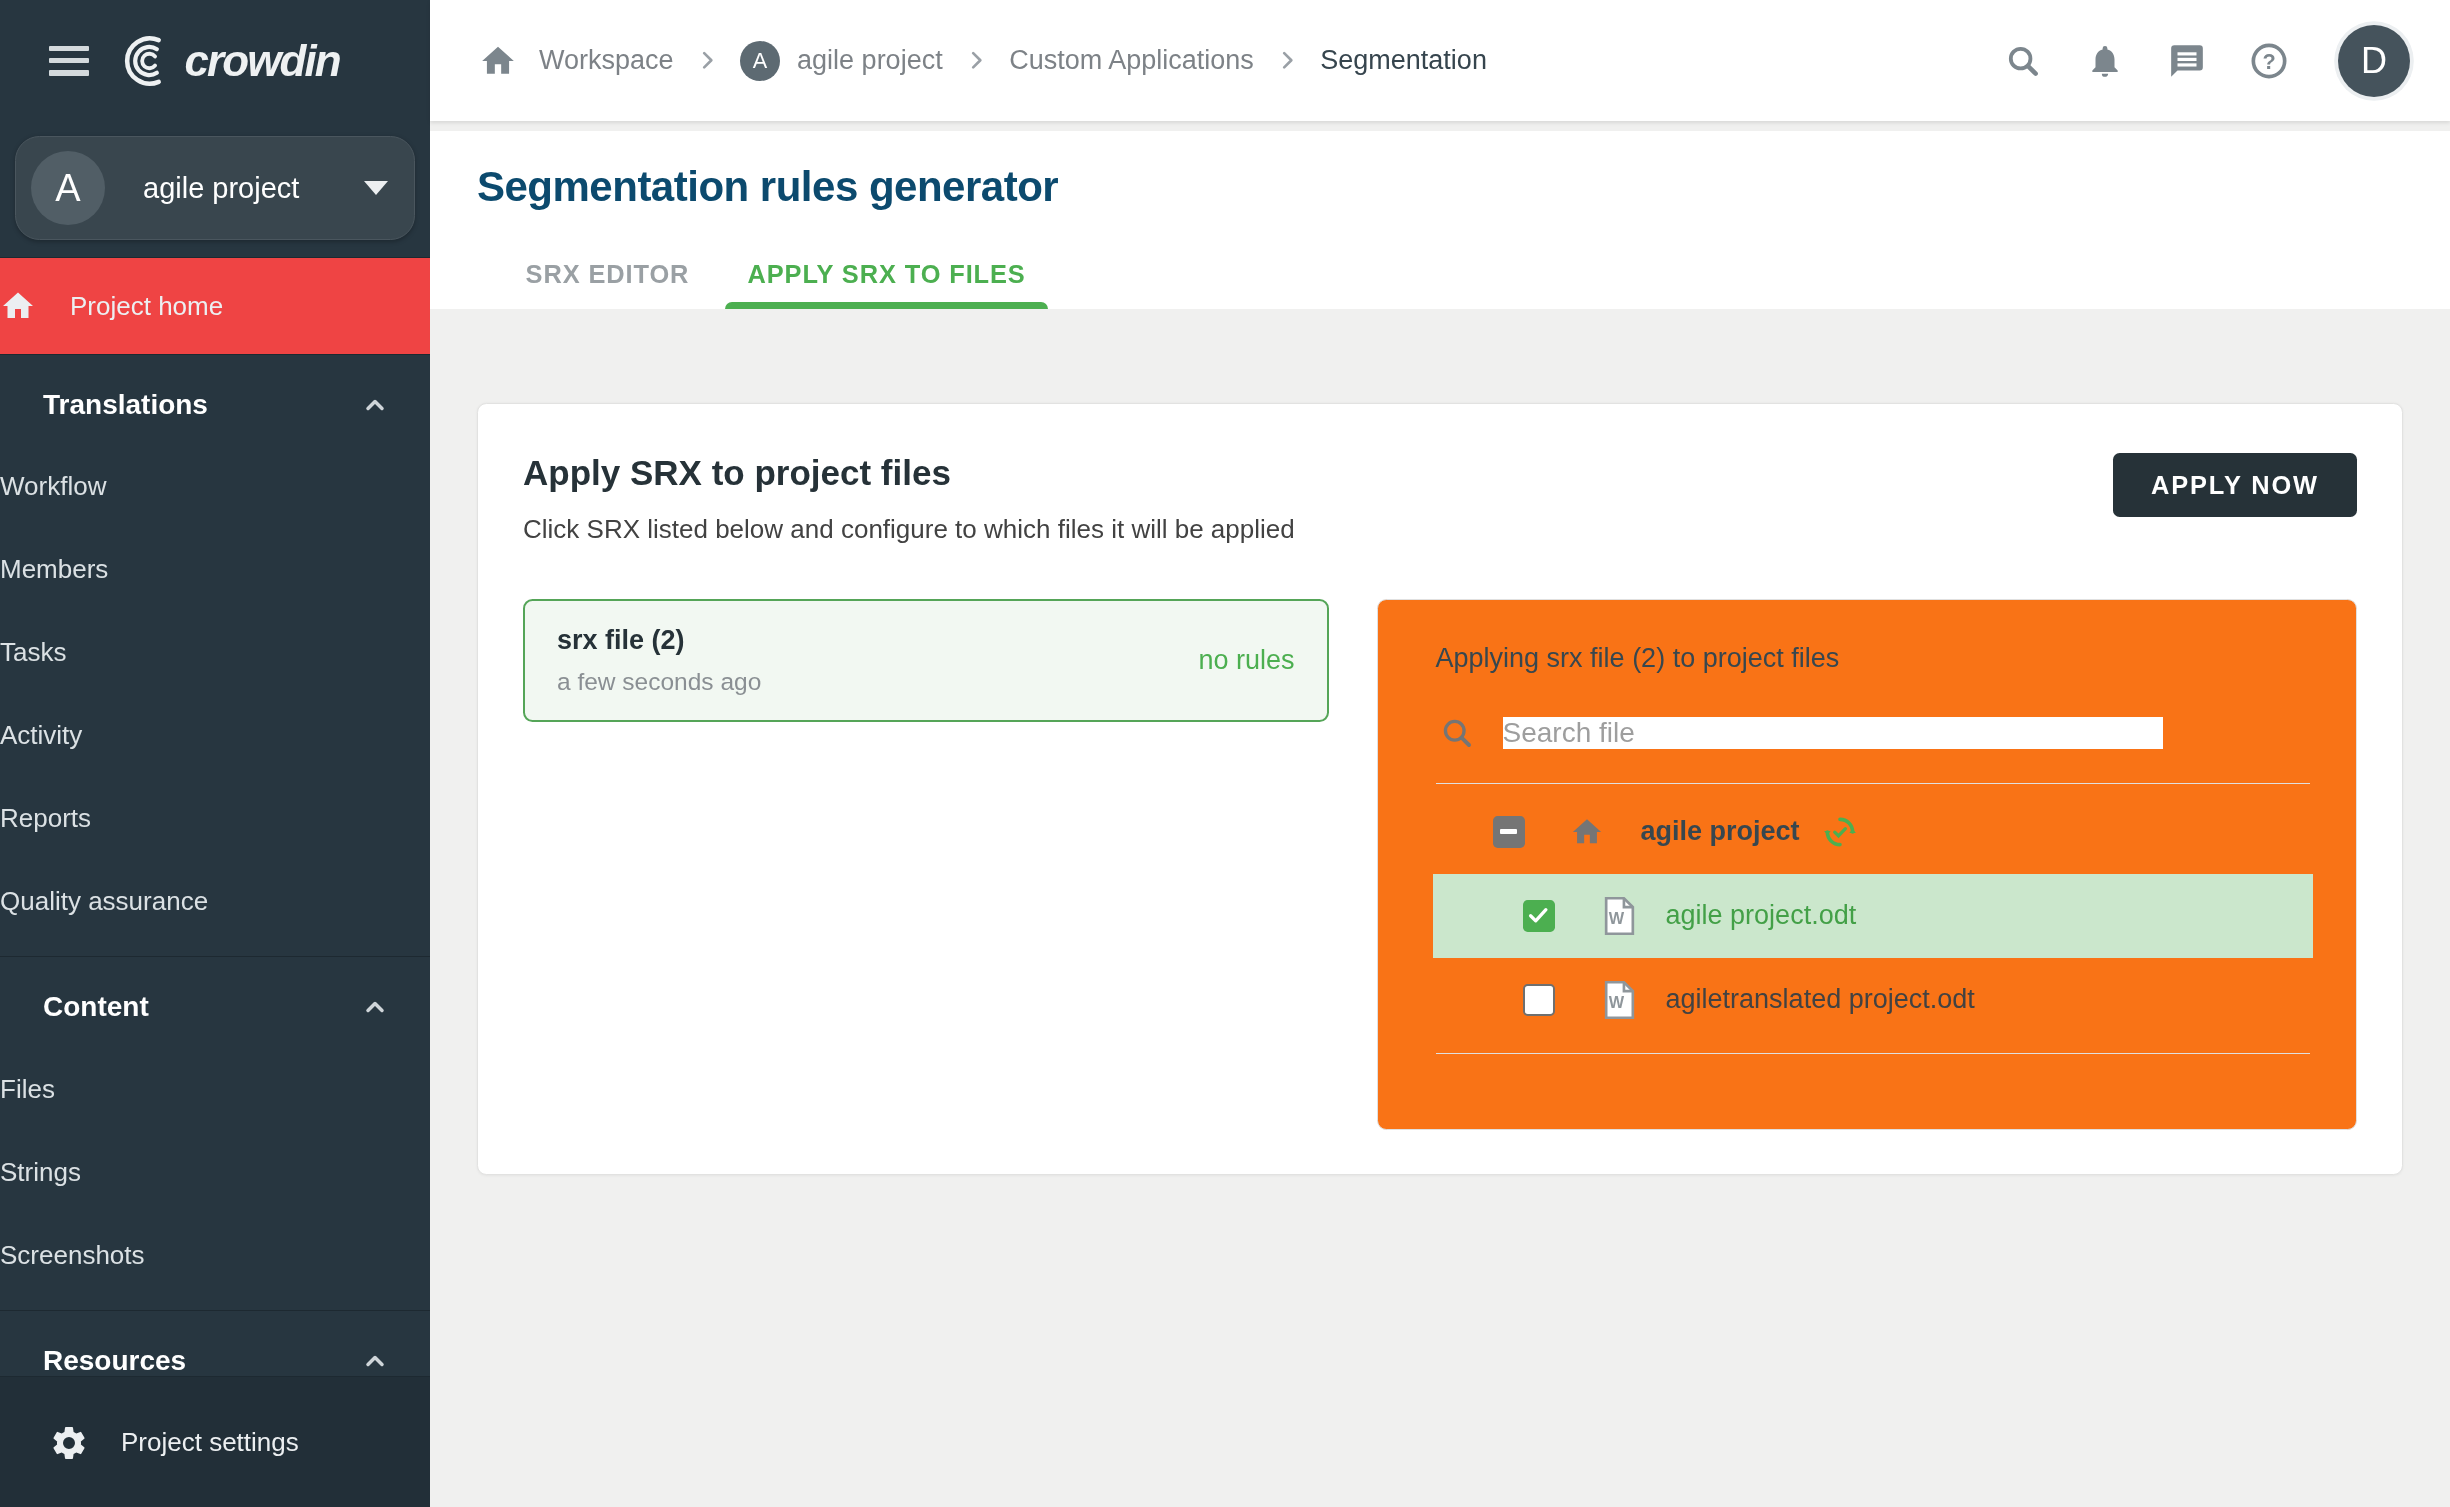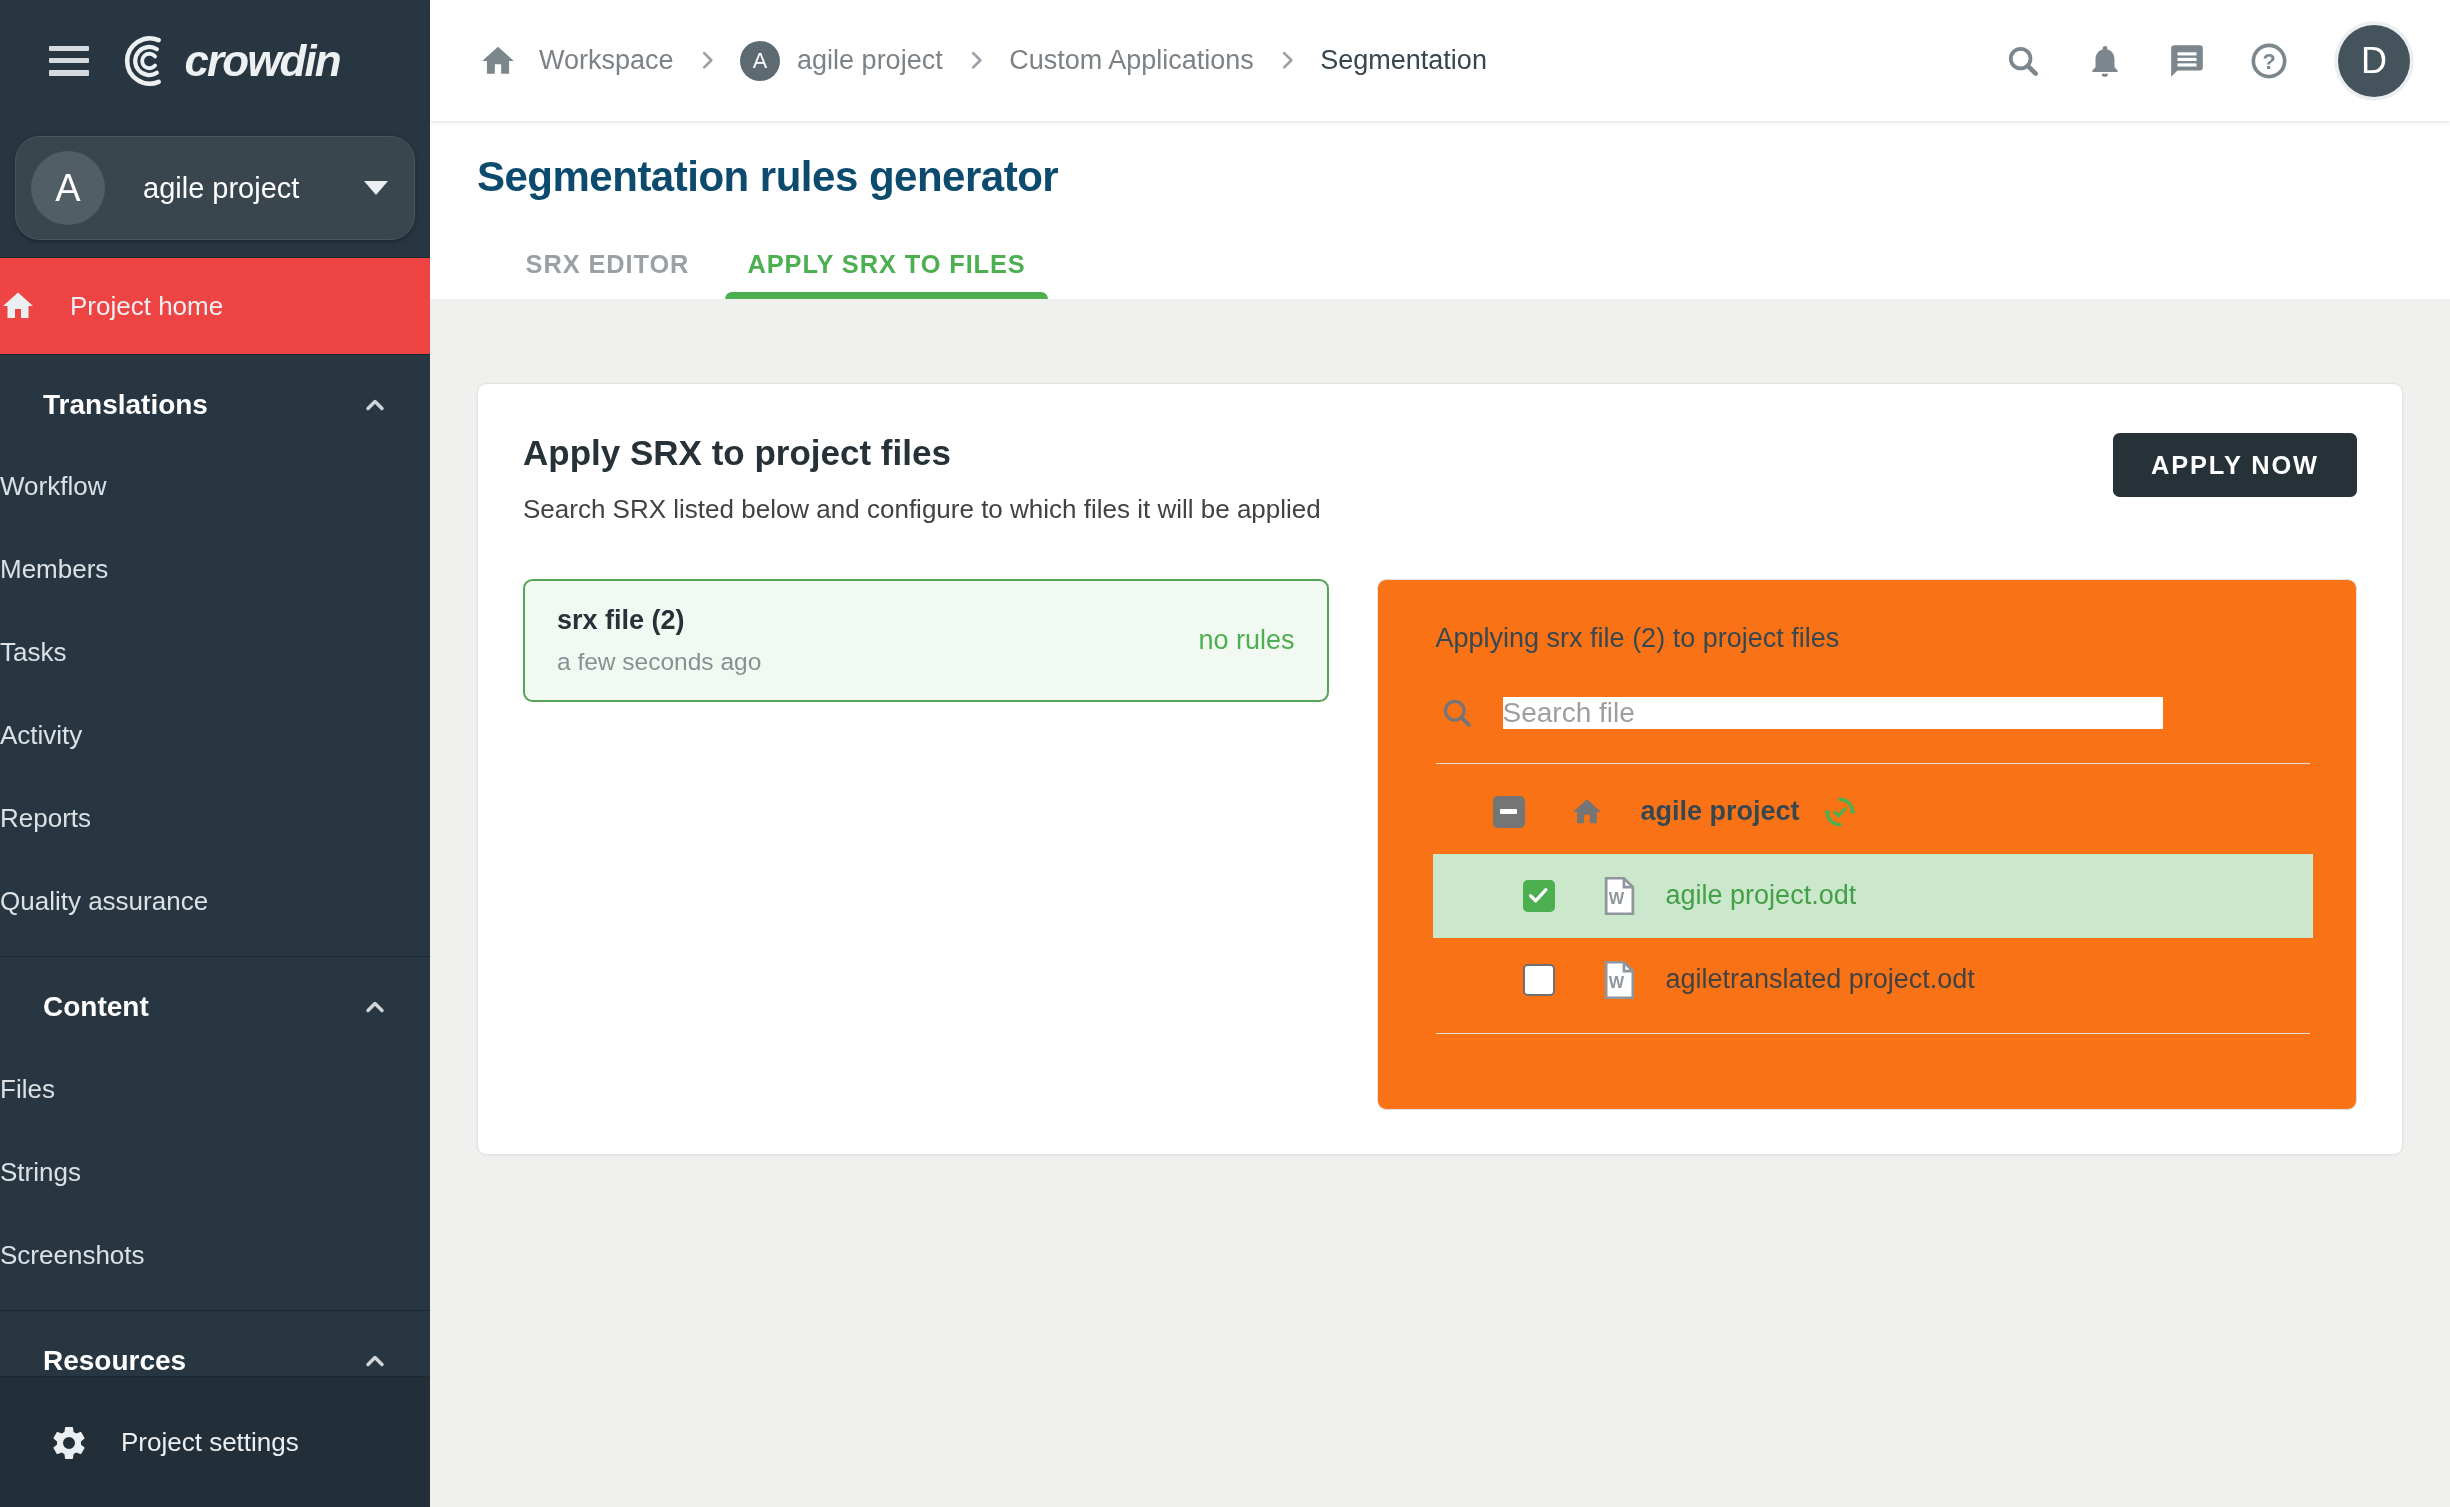--- a/index.html
+++ b/index.html
@@ -23,21 +23,21 @@
   .side-row svg { flex-shrink:0; }
   .nav { flex:1; overflow:hidden; border-top:1.9px solid #1d2931; }
   .nav-section { padding-top:9.4px; }
   .nav-header { height:81px; display:flex; align-items:center; justify-content:space-between; padding:0 41px 0 43px; cursor:pointer; }
   .nav-header .hdr { font-size:28px; font-weight:700; color:#fff; }
   .nav-item { height:83px; display:flex; align-items:center; font-size:26px; color:#dbe1e4; cursor:pointer; }
   .nav-divider { border-top:1.9px solid #1d2931; margin-top:13px; }
   .settings-row { height:132px; background:#222f38; border-top:1.9px solid #1d2931; display:flex; align-items:center; padding-left:49px; gap:32px; font-size:26px; color:#eceff1; cursor:pointer; }
 
   
-  .main { flex:1; display:flex; flex-direction:column; background:#f0f0ef; }
+  .main { flex:1; display:flex; flex-direction:column; background:#f0f0ef;gap:10px; }
   .topbar { height:121px; background:#fff; display:flex; align-items:center; justify-content:space-between; padding:0 40px 0 47px; box-shadow:0 1.9px 3.8px rgba(0,0,0,.10); position:relative; z-index:5; }
   .breadcrumb { display:flex; align-items:center; gap:21px; }
   .crumb { font-size:27px; color:#7d8287; cursor:pointer; display:flex; align-items:center; gap:17px; }
   .crumb.current { color:#36454e; cursor:default; }
   .crumb-avatar { width:40px; height:40px; border-radius:50%; background:#5d6a72; color:#fff; font-size:21.7px; display:flex; align-items:center; justify-content:center; }
   .topbar-right { display:flex; align-items:center; gap:41px; }
   .icon-btn { width:41px; height:41px; display:flex; align-items:center; justify-content:center; cursor:pointer; }
   .user-avatar { width:72px; height:72px; border-radius:50%; background:#45535c; color:#fff; font-size:36px; display:flex; align-items:center; justify-content:center; box-shadow:0 0 0 3.8px #eceff1; cursor:pointer; margin-left:7.5px; }
 
   .page-head { background:#fff; padding:32px 0 0 47px; }
@@ -233,21 +233,21 @@
         <div class="tab">SRX EDITOR</div>
         <div class="tab active">APPLY SRX TO FILES</div>
       </div>
     </div>
 
     <div class="content">
       <section class="card">
         <div class="card-head">
           <div>
             <div class="card-title">Apply SRX to project files</div>
-            <div class="card-sub">Search SRX listed below and configure to which files it will be applied</div>
+            <div class="card-sub">Click SRX listed below and configure to which files it will be applied</div>
           </div>
           <button class="apply-btn">APPLY NOW</button>
         </div>
 
         <div class="card-body">
 
           <div class="srx-card">
             <div>
               <div class="srx-title">srx file (2)</div>
               <div class="srx-time">a few seconds ago</div>

